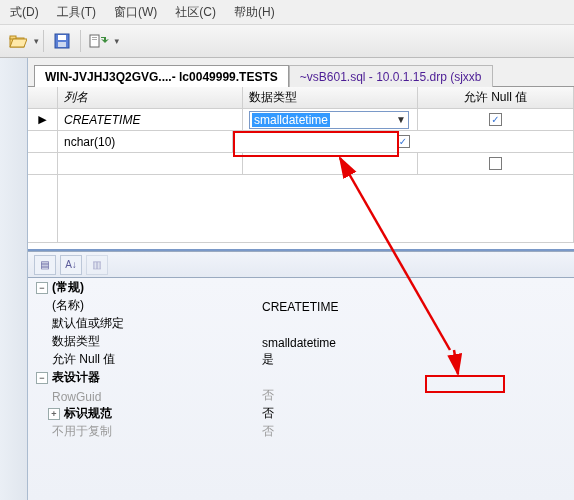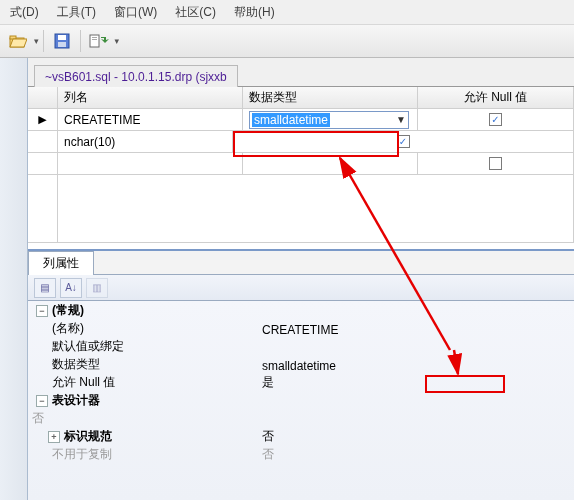--- a/index.html
+++ b/index.html
@@ -75,21 +75,21 @@
   }
   .grid-header > div, .grid-row > div {
     border-right:1px solid #cfcfcf;
     border-bottom:1px solid #cfcfcf;
     padding:3px 6px;
     height:22px;
     display:flex;align-items:center;
   }
   .grid-header { background:linear-gradient(#f9f9f9,#e8e8e8); }
   .col-indicator { width:30px; justify-content:center; }
-  .col-name { width:185px; }
+  .col-name { width:185px;font-style:italic; }
   .col-type { width:175px; }
   .col-null { flex:1; justify-content:center; }
   .row-arrow { color:#000; font-size:11px; }
   .type-combo {
     border:1px solid #7a99c8;
     background:#fff;
     display:flex;align-items:center;justify-content:space-between;
     width:160px;height:18px;padding:0 2px;
   }
   .type-combo .sel {
@@ -199,20 +199,21 @@
       </svg>
   </div>
   <span style="font-size:9px;color:#555;">▾</span>
 </div>
 
 <div class="workspace">
   <div class="left-gutter"></div>
   <div class="main">
 
     <div class="tab-strip">
+      <div class="tab">WIN-JVJHJ3Q2GVG....- lc0049999.TESTS</div>
       <div class="tab inactive">~vsB601.sql - 10.0.1.15.drp (sjxxb</div>
     </div>
 
     <div class="grid-area">
       <div class="grid-header">
         <div class="col-indicator"></div>
         <div class="col-name">列名</div>
         <div class="col-type">数据类型</div>
         <div class="col-null">允许 Null 值</div>
       </div>
@@ -251,21 +252,20 @@
       </div>
 
       <div class="grid-empty">
         <div class="col-indicator"></div>
         <div style="flex:1"></div>
       </div>
     </div>
 
     <div class="prop-panel">
       <div class="prop-tabs">
-        <div class="prop-tab">列属性</div>
         <div class="prop-spacer"></div>
       </div>
       <div class="prop-toolbar">
         <div class="sort-btn">▤</div>
         <div class="sort-btn">A↓</div>
         <div class="sort-btn" style="opacity:.5">▥</div>
       </div>
       <div class="prop-body">
         <div class="prop-row group">
           <span class="k"><span class="toggle">−</span><span>(常规)</span></span>
@@ -284,20 +284,21 @@
         </div>
         <div class="prop-row">
           <span class="k">允许 Null 值</span>
           <span class="v">是</span>
         </div>
         <div class="prop-row group">
           <span class="k"><span class="toggle">−</span><span>表设计器</span></span>
             <span class="v"></span>
         </div>
         <div class="prop-row dim">
+          <span class="k">RowGuid</span>
           <span class="v">否</span>
         </div>
         <div class="prop-row group" style="font-weight:normal">
           <span class="k" style="padding-left:20px"><span class="toggle">+</span><span>标识规范</span></span>
           <span class="v">否</span>
         </div>
         <div class="prop-row dim">
           <span class="k">不用于复制</span>
           <span class="v">否</span>
         </div>

